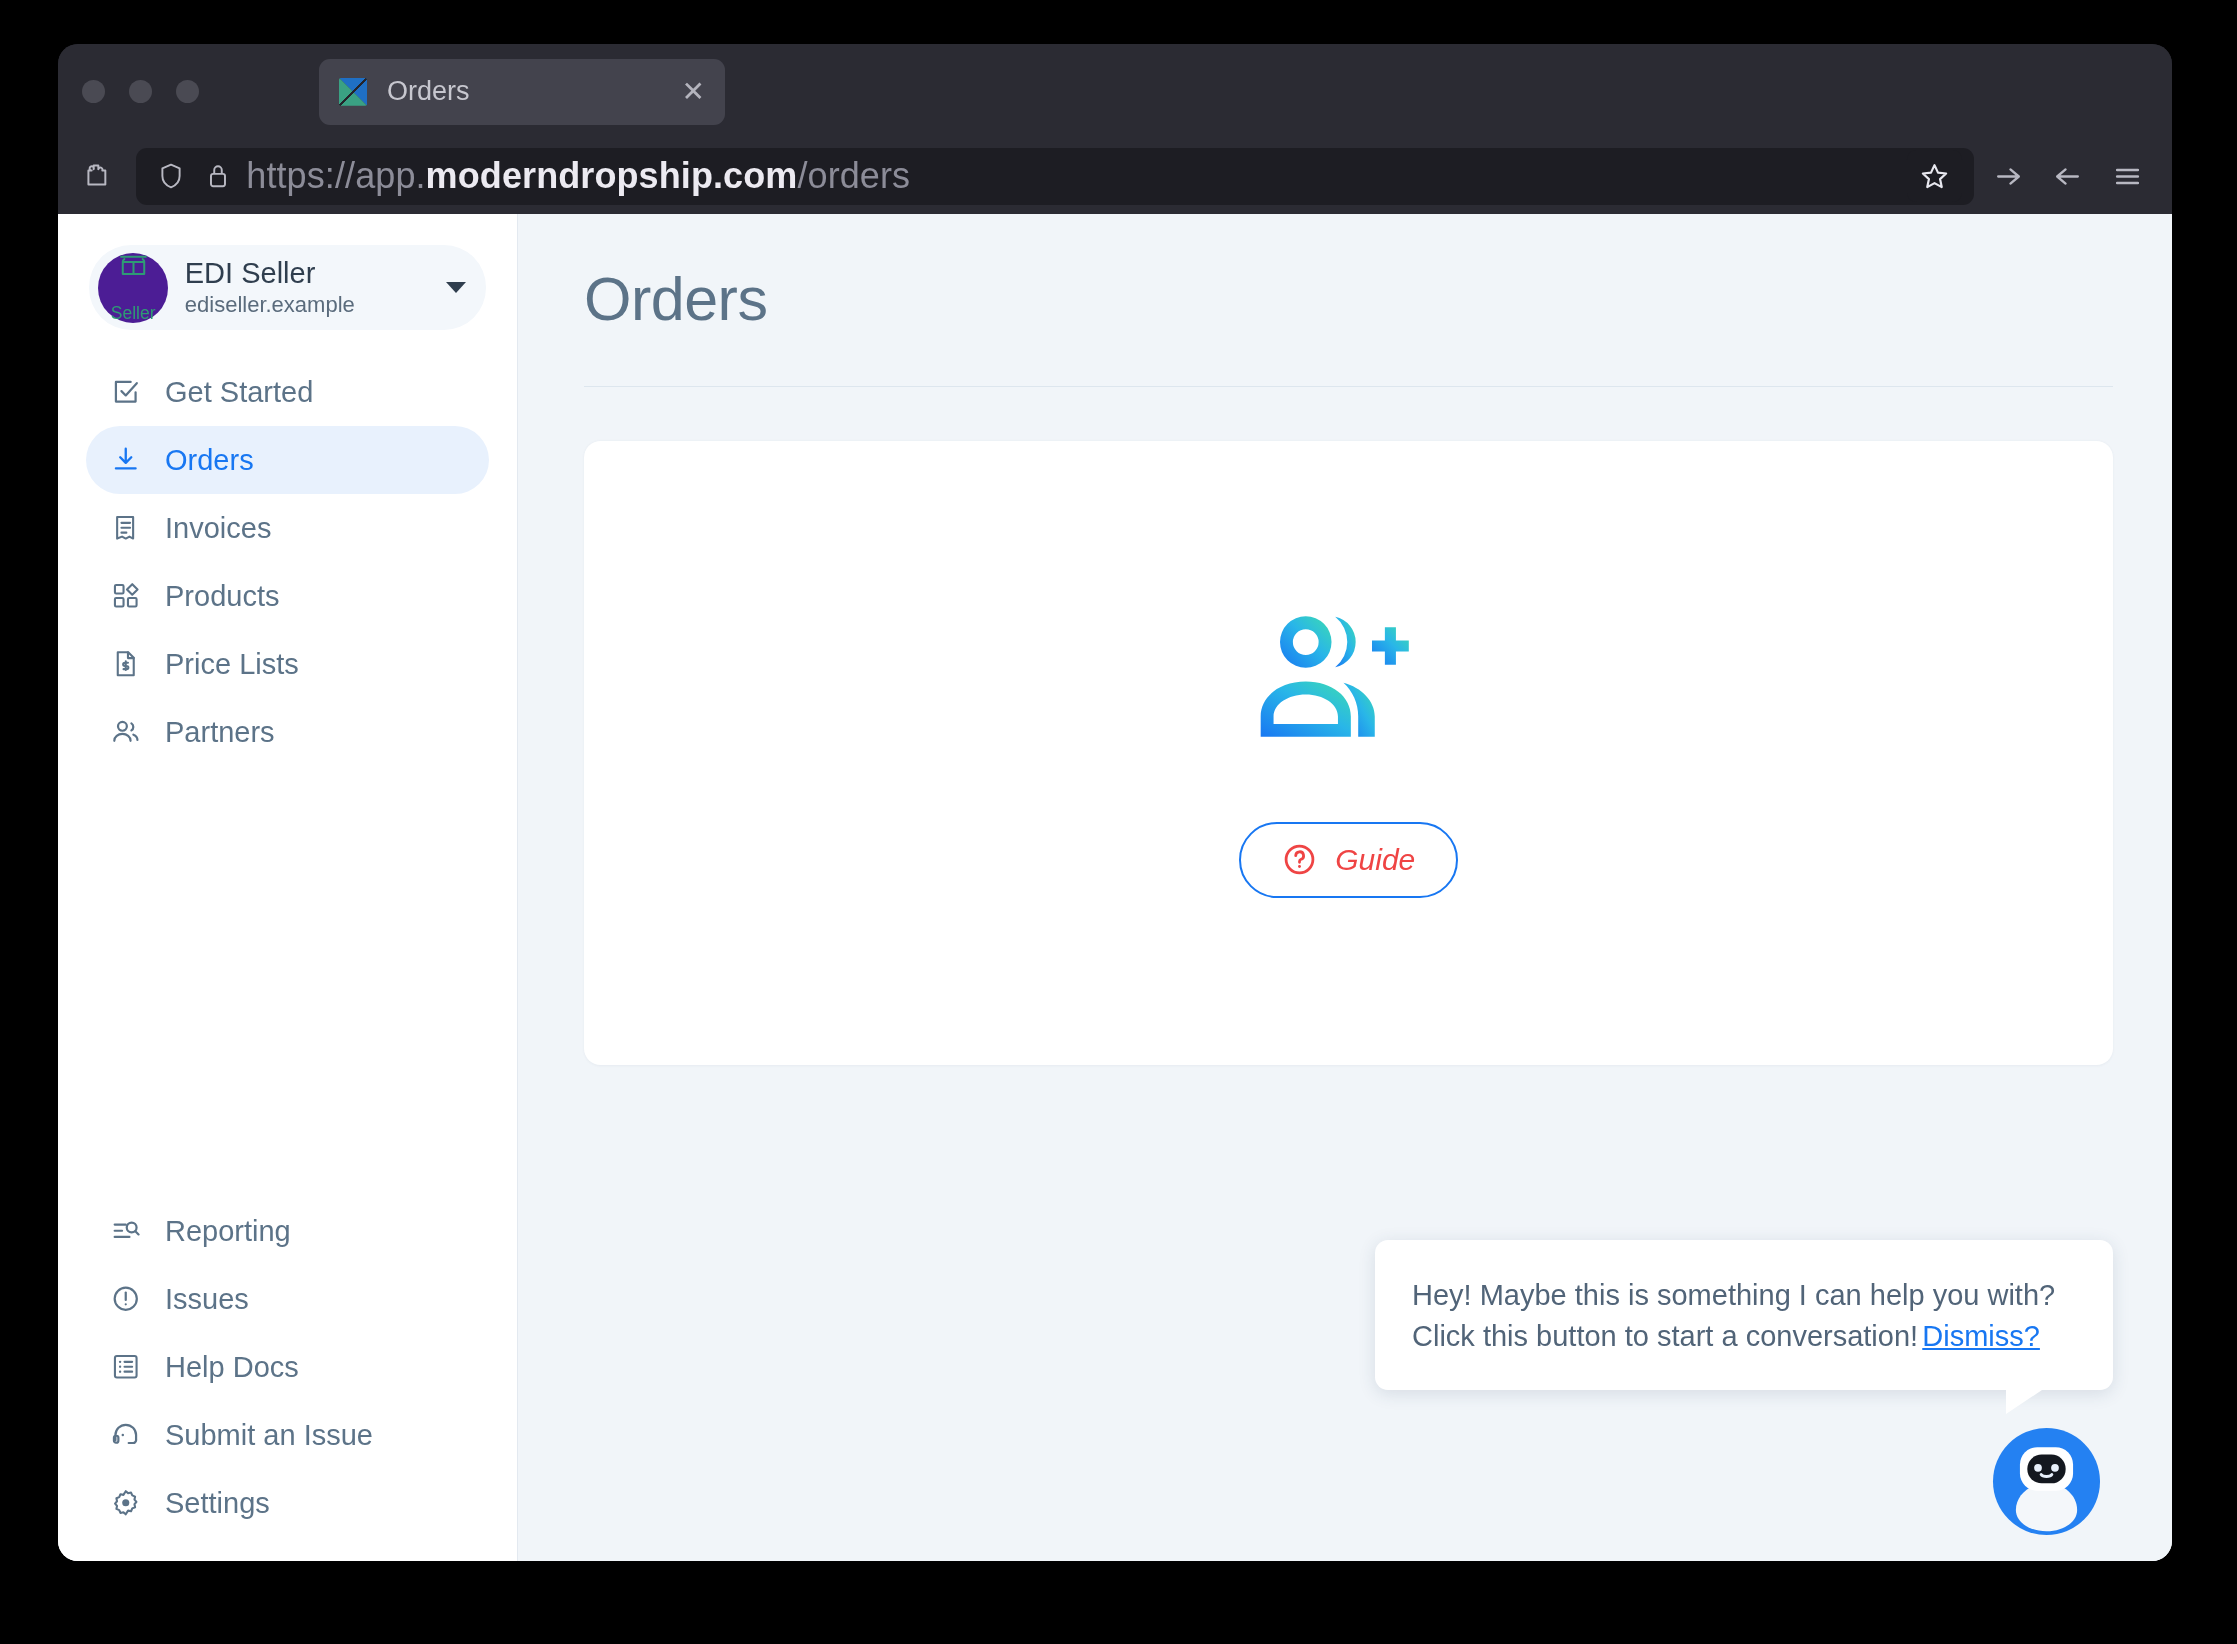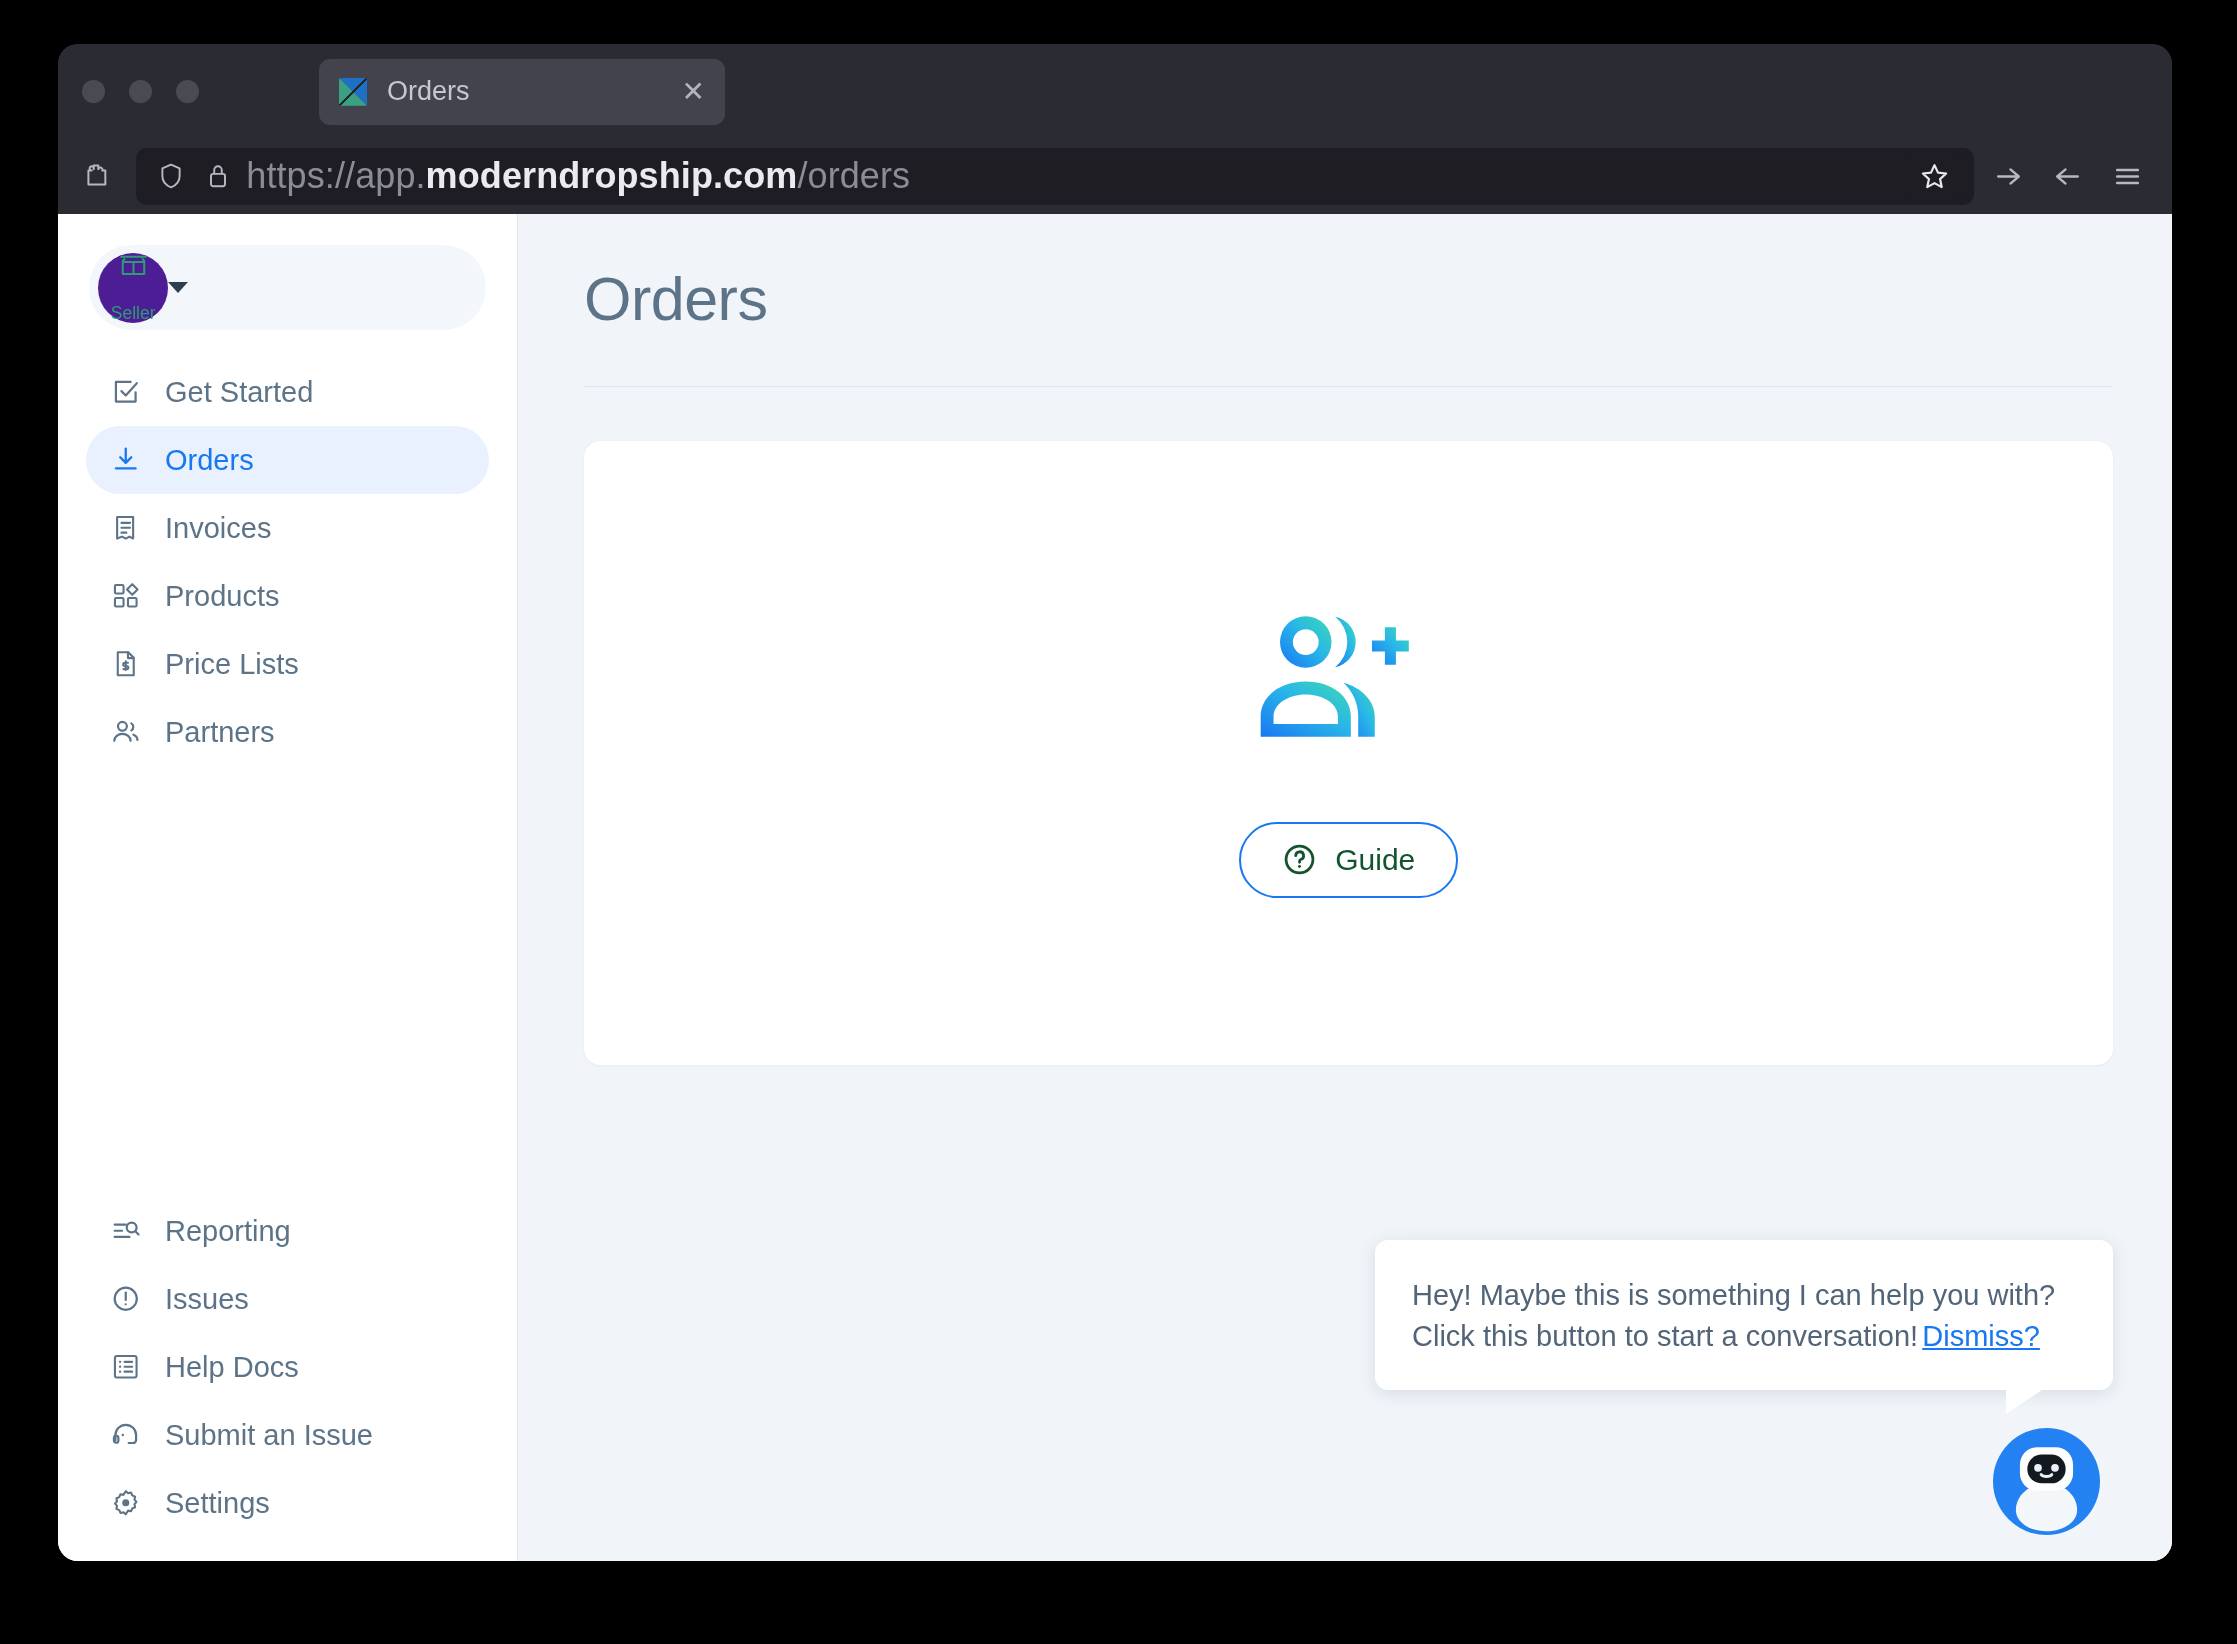--- a/index.html
+++ b/index.html
@@ -216,21 +216,21 @@
     height: 76px;
     border-radius: 38px;
     display: flex;
     align-items: center;
     justify-content: center;
     gap: 18.5px;
     font-size: 30px;
     padding: 0 41px;
     white-space: nowrap;
   }
-  .btn-outline { background: #fff; border: 2.3px solid #1877f2; color: #14532d; }
+  .btn-outline { background: #fff; border: 2.3px solid #1877f2; color: #ef4444; font-style: italic; }
   .btn-primary { background: #2481f2; color: #fff; padding: 0 48px; }
   .btn-ico { width: 35px; height: 35px; flex: none; display: flex; align-items: center; justify-content: center; }
 
   
   .chat-bubble {
     position: absolute;
     right: 59px; bottom: 171px;
     width: 738px;
     background: #fff;
     border-radius: 13px;
@@ -336,20 +336,24 @@
 
     <div class="sidebar">
 
       <div class="account-card">
         <div class="account-badge">
           <svg width="31" height="24" viewBox="0 0 26 20" fill="none" stroke="#2e9b74" stroke-width="1.7" stroke-linejoin="round">
             <path d="M2 3h22M4 7.5h18v10H4zM4 7.5c0-1.6 1-2.5 2-2.5M22 7.5c0-1.6-1-2.5-2-2.5M13 7.5v10"></path>
           </svg>
           <span class="bt">Seller</span>
         </div>
+        <div class="account-text">
+          <div class="account-name">EDI Seller</div>
+          <div class="account-sub">ediseller.example</div>
+        </div>
         <span class="caret"></span>
       </div>
 
       <div class="nav">
 
         <div class="nav-item">
           <span class="nav-icon">
             <svg width="29.5" height="29.5" viewBox="0 0 24 24" fill="none" stroke="currentColor" stroke-width="1.8" stroke-linecap="round" stroke-linejoin="round">
               <path d="M20 12.5V20H4V4h12"></path>
                 <path d="M8.5 11.5 12 15l9-10"></path>

